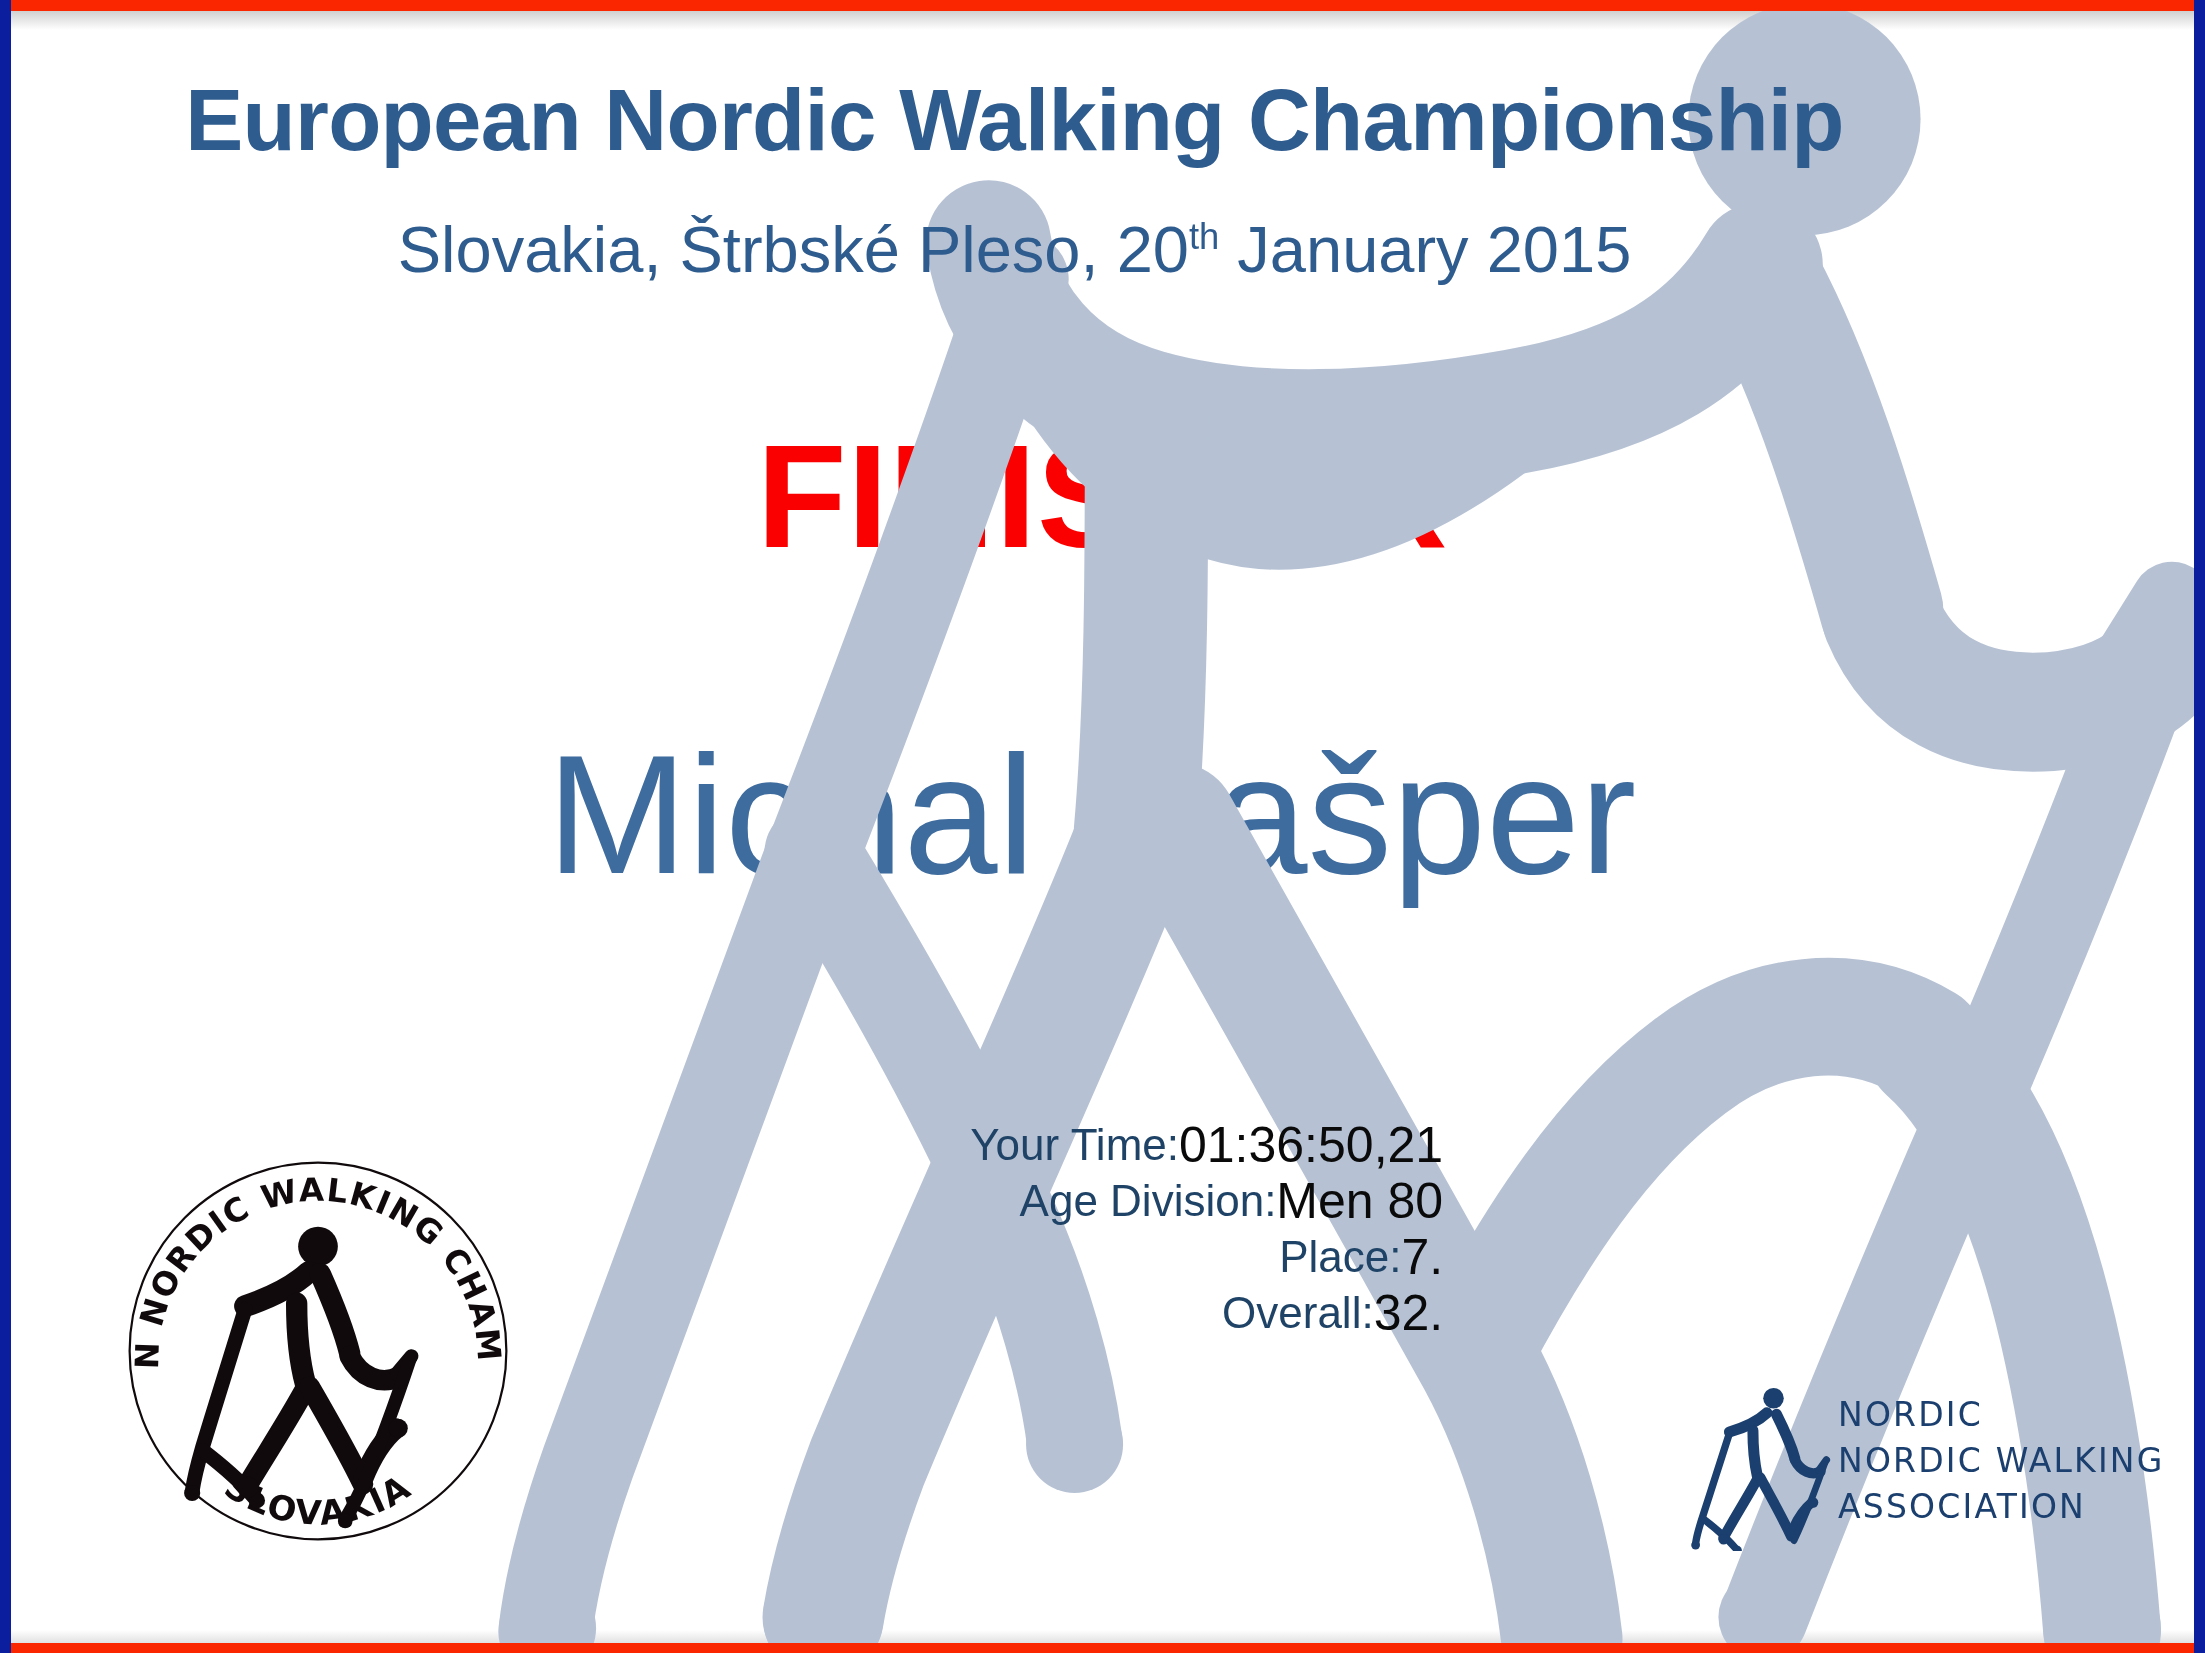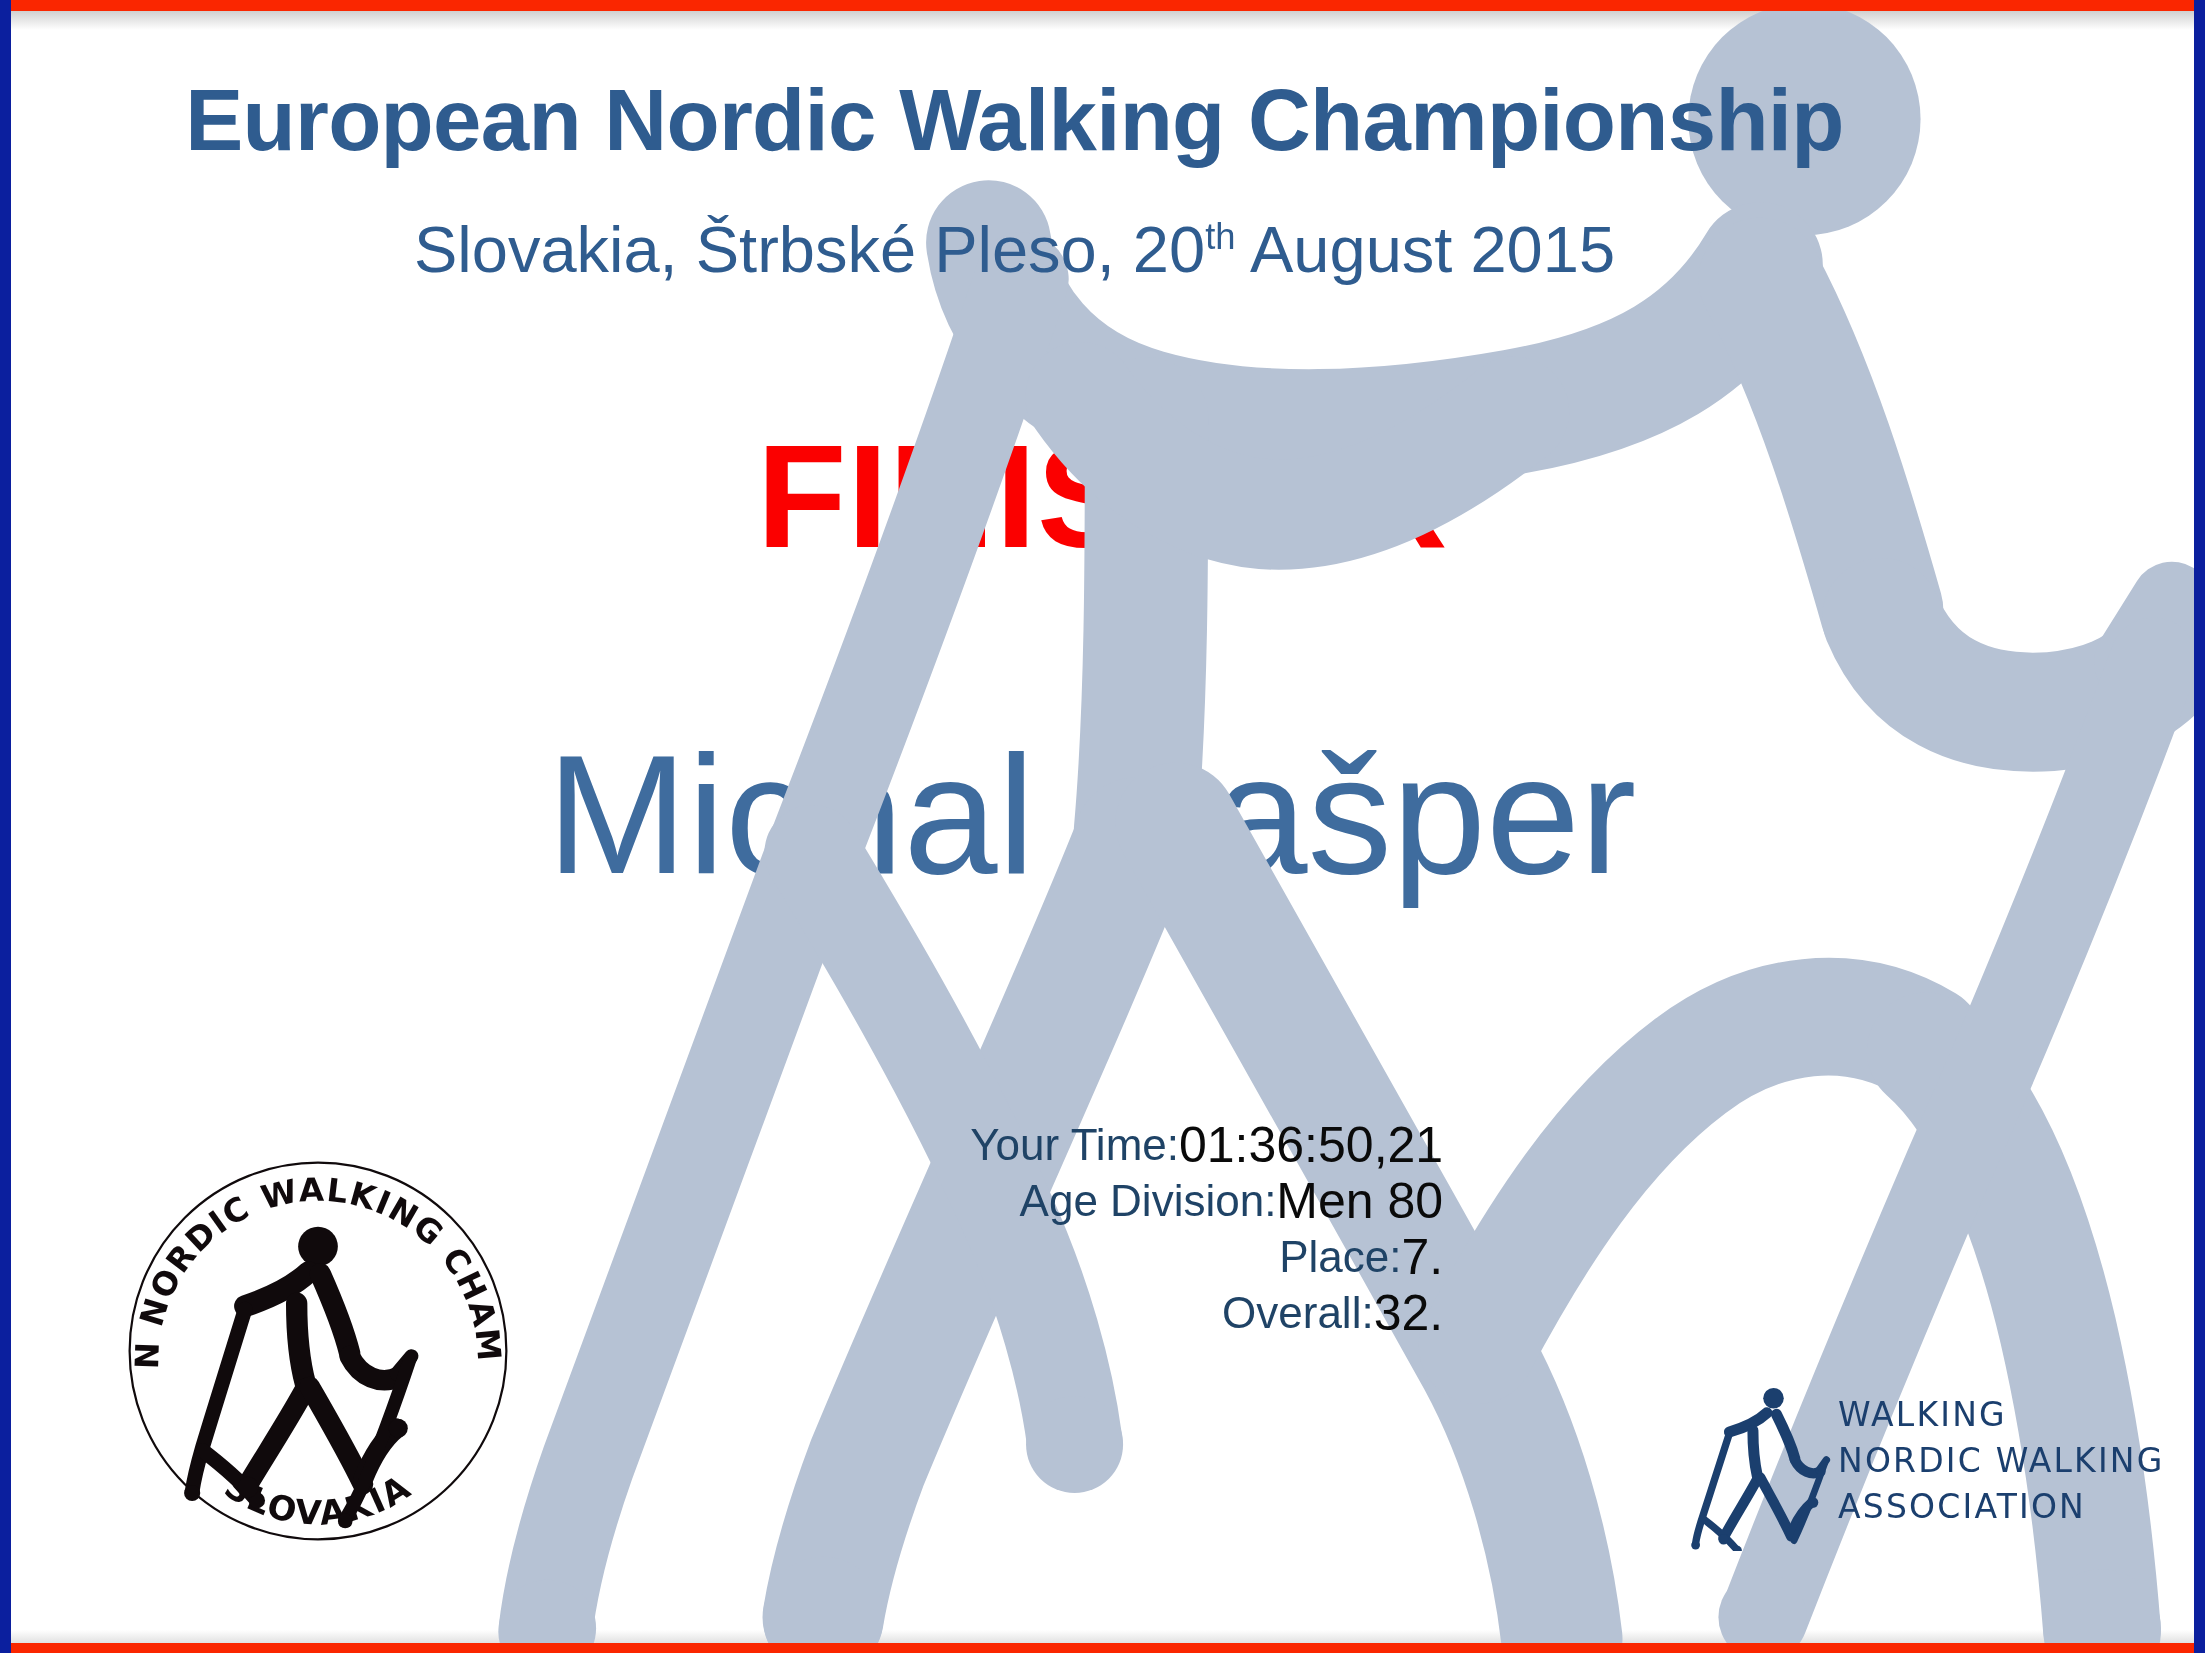--- a/index.html
+++ b/index.html
@@ -267,21 +267,21 @@
       <circle cx="1120" cy="2200" r="82"></circle>
       <circle cx="2860" cy="2215" r="80"></circle>
     </g>
   </svg>
 
   <div class="layer-over">
 
     <div class="title">European Nordic Walking Championship</div>
 
     <div class="subtitle">
-      <span>Slovakia, Štrbské Pleso, 20</span><sup>th</sup><span> August 2015</span>
+      <span>Slovakia, Štrbské Pleso, 20</span><sup>th</sup><span> January 2015</span>
     </div>
 
     <div class="results">
       <div class="results-row">
         <span class="results-label">Your Time:</span><span class="results-value">01:36:50,21</span>
       </div>
       <div class="results-row">
         <span class="results-label">Age Division:</span><span class="results-value">Men 80</span>
       </div>
       <div class="results-row">
@@ -355,21 +355,21 @@
         <path d="M52 70 C42 102 28 144 16 182 C10 200 7 212 6 220" stroke-width="10"></path>
         <path d="M16 186 C32 198 50 214 62 228" stroke-width="10"></path>
         <path d="M182 110 C170 144 154 186 140 216" stroke-width="9"></path>
       </g>
       <circle cx="6" cy="222" r="6" fill="#1b3f6e"></circle>
       <circle cx="63" cy="229" r="6" fill="#1b3f6e"></circle>
       <circle cx="44" cy="214" r="7" fill="#1b3f6e"></circle>
       <circle cx="166" cy="164" r="7" fill="#1b3f6e"></circle>
     </svg>
     <div class="assoc-text">
-      <span class="assoc-line">WALKING</span>
+      <span class="assoc-line">NORDIC</span>
       <span class="assoc-line">NORDIC WALKING</span>
       <span class="assoc-line">ASSOCIATION</span>
     </div>
   </div>
 
   <div class="inner-shadow"></div>
   <div class="inner-shadow-bottom"></div>
   <div class="bar-top"></div>
   <div class="bar-bottom"></div>
   <div class="bar-left"></div>

